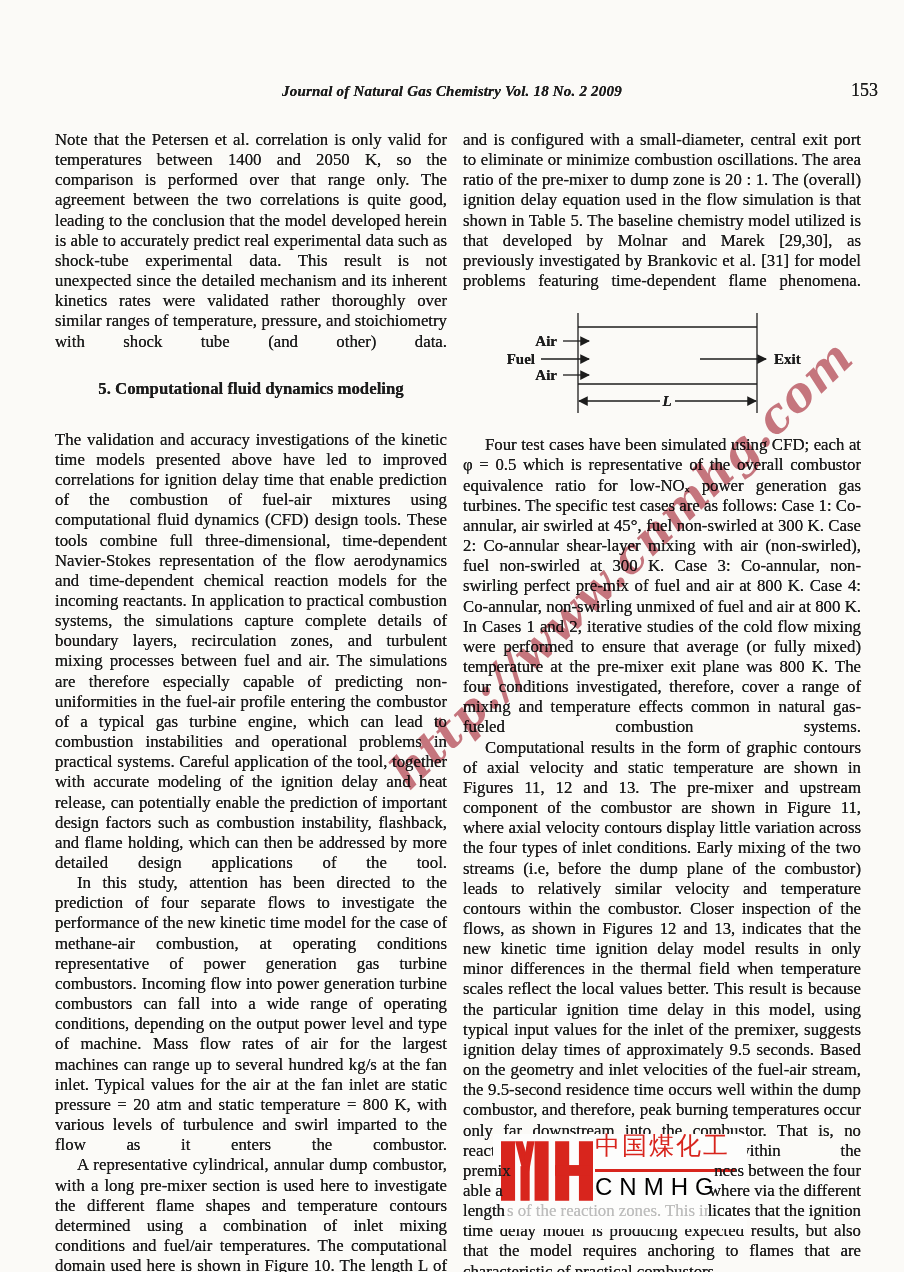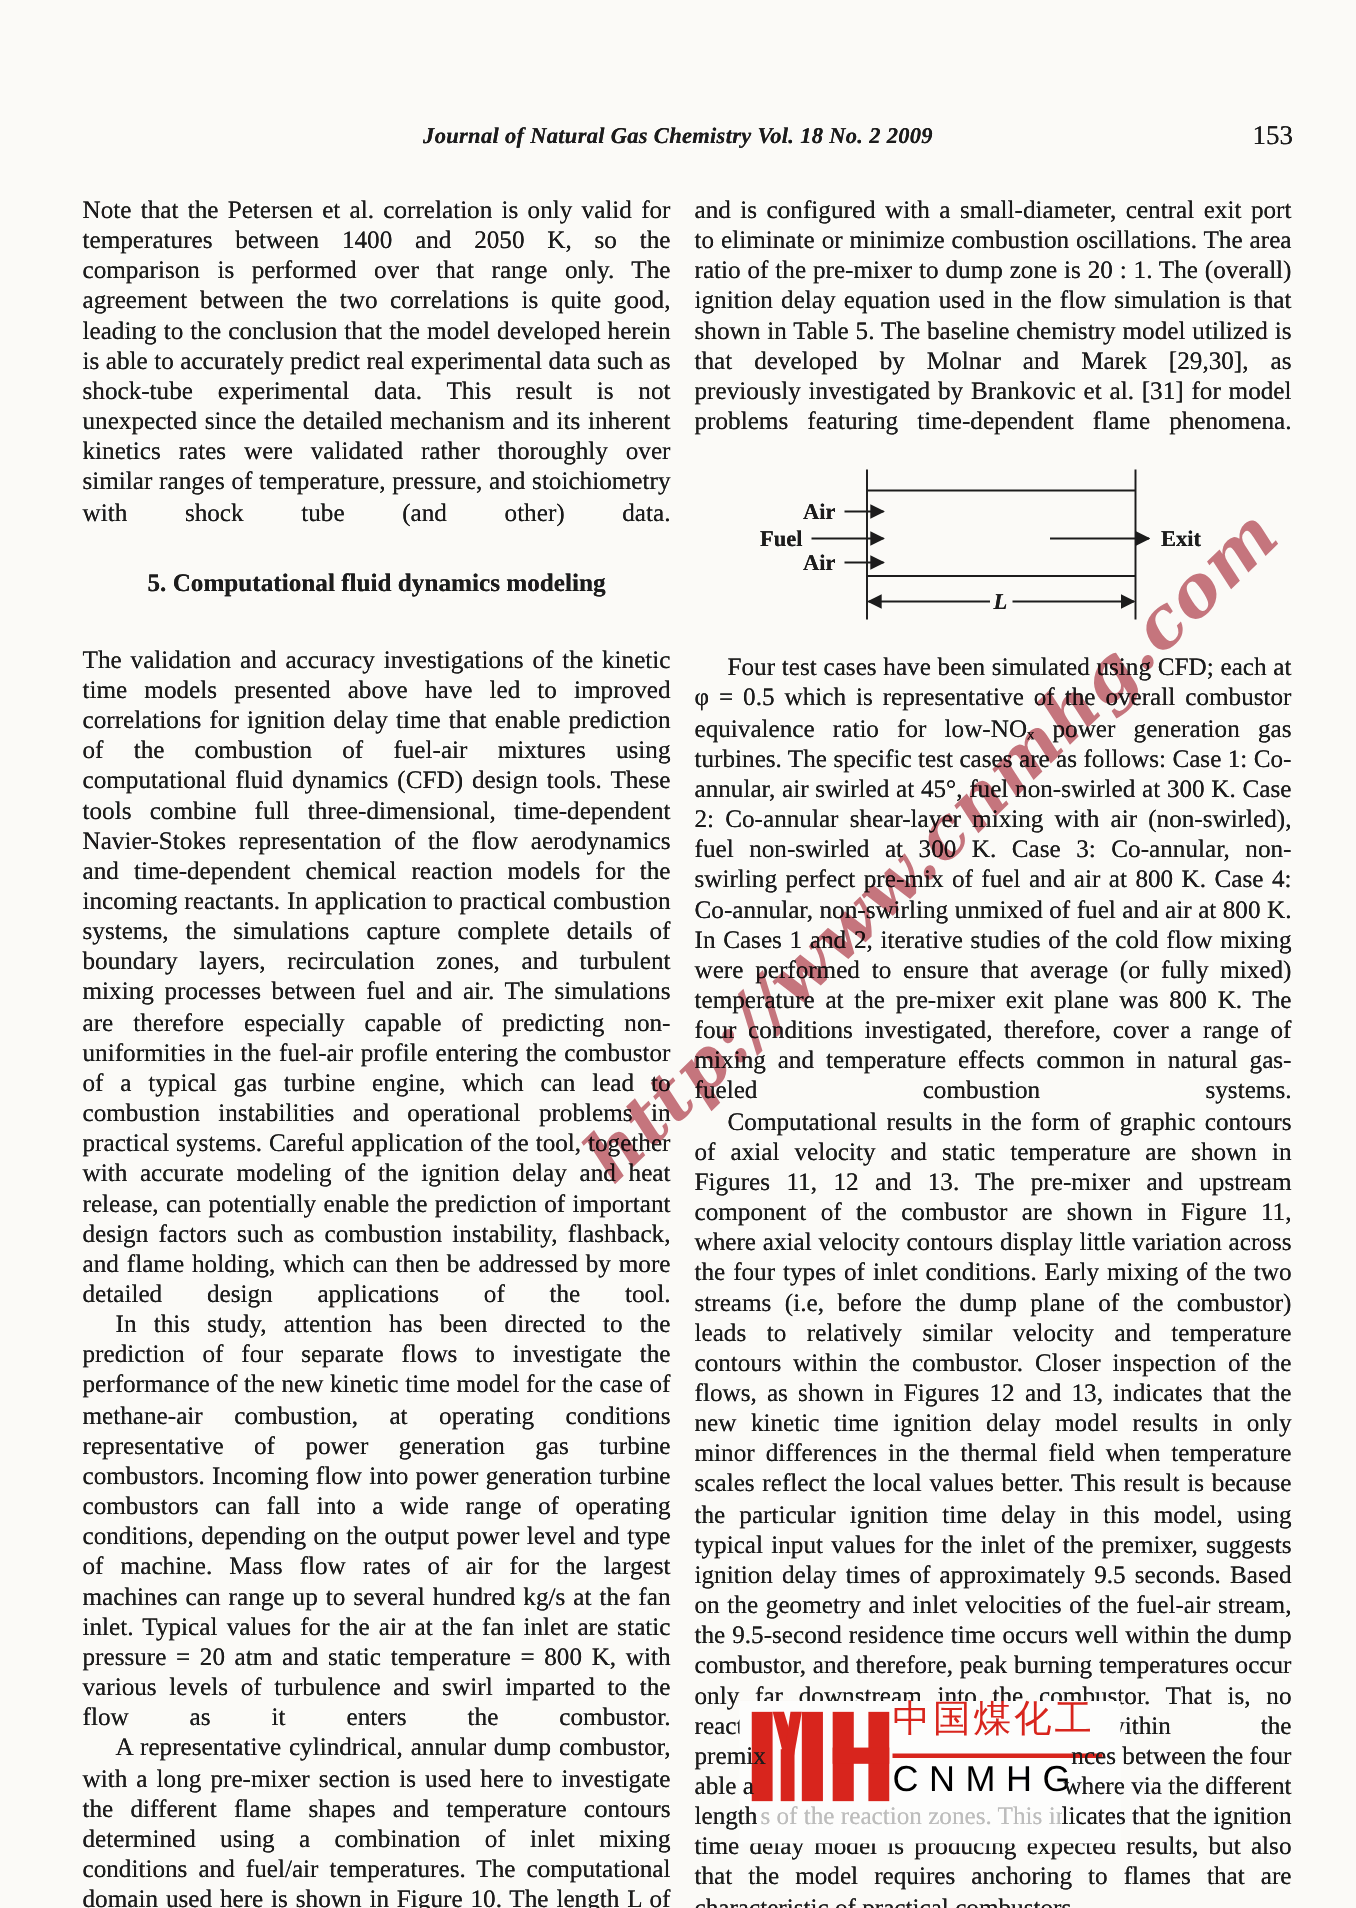--- a/index.html
+++ b/index.html
@@ -9,21 +9,21 @@
     font-family:"Liberation Serif",serif;
   }
   .page{position:absolute;inset:0;}
   
   .hdr-title{
     position:absolute;top:83px;left:0;right:0;text-align:center;
     font-style:italic;font-weight:bold;font-size:15px;letter-spacing:.2px;
     text-shadow:0 0 .4px currentColor;
   }
   .hdr-page{
-    position:absolute;top:80px;right:42px;font-size:18px;
+    position:absolute;top:80px;right:26px;font-size:18px;
     text-shadow:0 0 .4px currentColor;
   }
   
   .col{
     position:absolute;top:130px;font-size:16.8px;line-height:20.15px;
     text-align:justify;text-shadow:0 0 .4px currentColor;
   }
   .col-left{left:55px;width:392px;}
   .col-right{left:463px;width:398px;}
   .col p{margin:0;text-indent:22px;}

